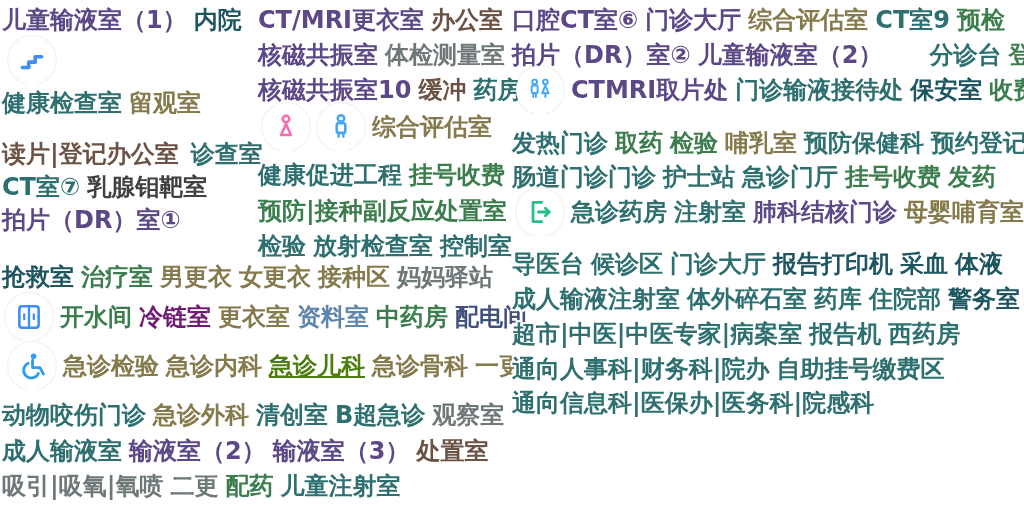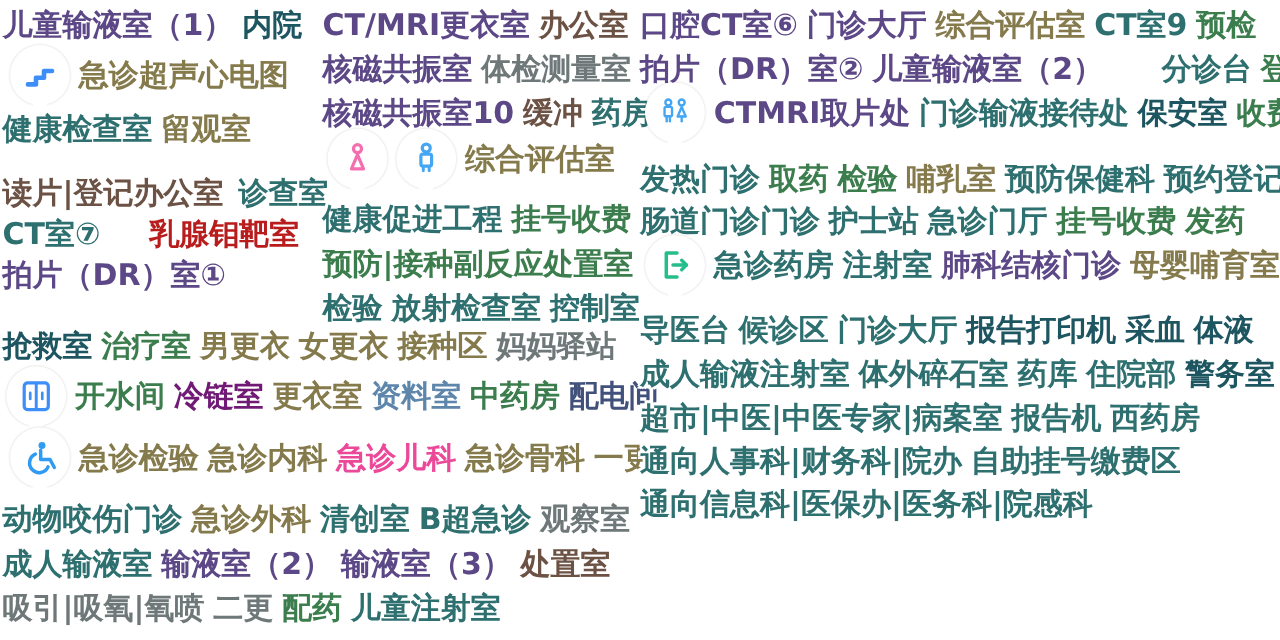--- a/index.html
+++ b/index.html
@@ -37,33 +37,32 @@
     <div class="row" style="left: 2px; top: 5px;">
       <span class="part" style="color: rgb(93, 72, 135);">儿童输液室（1）</span>
       <span class="part" style="color: rgb(29, 85, 96);">内院</span>
     </div>
     <div class="row" style="left: 8px; top: 36px;">
       <span class="bubble">
         <svg viewBox="0 0 28 28" width="30" height="30">
           <path d="M5 21 h6 v-5 h6 v-5 h6" fill="none" stroke="#3e8ef7" stroke-width="3.4" stroke-linecap="round" stroke-linejoin="round"></path>
         </svg>
       </span>
-      <span class="part" style="color: rgb(133, 122, 75);">急诊超声心电图</span>
     </div>
     <div class="row" style="left: 2px; top: 88px;">
       <span class="part" style="color: rgb(46, 111, 111);">健康检查室</span>
       <span class="part" style="color: rgb(133, 122, 75);">留观室</span>
     </div>
     <div class="row" style="left: 2px; top: 139px; gap: 12px;">
       <span class="part" style="color: rgb(107, 82, 68);">读片|登记办公室</span>
       <span class="part" style="color: rgb(46, 111, 111);">诊查室</span>
     </div>
     <div class="row" style="left: 2px; top: 172px;">
       <span class="part" style="color: rgb(46, 111, 111);">CT室⑦</span>
-      <span class="part" style="color: #b91c1c; margin-left: 32px;">乳腺钼靶室</span>
+      <span class="part" style="color: #404040;">乳腺钼靶室</span>
     </div>
     <div class="row" style="left: 2px; top: 205px;">
       <span class="part" style="color: rgb(93, 72, 135);">拍片（DR）室①</span>
     </div>
     <div class="row" style="left: 2px; top: 262px;">
       <span class="part" style="color: rgb(29, 85, 96);">抢救室</span>
       <span class="part" style="color: rgb(60, 125, 78);">治疗室</span>
       <span class="part" style="color: rgb(133, 122, 75);">男更衣</span>
       <span class="part" style="color: rgb(133, 122, 75);">女更衣</span>
       <span class="part" style="color: rgb(133, 122, 75);">接种区</span>
@@ -88,21 +87,21 @@
     <div class="row" style="left: 8px; top: 342px;">
       <span class="bubble">
         <svg viewBox="0 0 28 28" width="30" height="30">
           <circle cx="15.5" cy="5" r="2.6" fill="#2f9bf2"></circle>
           <path d="M14.5 8.5 v7 h7 l3.2 6" fill="none" stroke="#2f9bf2" stroke-width="2.6" stroke-linecap="round" stroke-linejoin="round"></path>
           <path d="M10.5 11.5 a7.2 7.2 0 1 0 9.5 9.5" fill="none" stroke="#2f9bf2" stroke-width="2.6" stroke-linecap="round"></path>
         </svg>
       </span>
       <span class="part" style="color: rgb(133, 122, 75);">急诊检验</span>
       <span class="part" style="color: rgb(133, 122, 75);">急诊内科</span>
-      <span class="part" style="color: #ec4899;">急诊儿科</span>
+      <span class="part" style="color: #4d7c0f; text-decoration: underline;">急诊儿科</span>
       <span class="part" style="color: rgb(133, 122, 75);">急诊骨科</span>
       <span class="part" style="color: rgb(133, 122, 75);">一更</span>
     </div>
     <div class="row" style="left: 2px; top: 400px;">
       <span class="part" style="color: rgb(46, 111, 111);">动物咬伤门诊</span>
       <span class="part" style="color: rgb(133, 122, 75);">急诊外科</span>
       <span class="part" style="color: rgb(46, 111, 111);">清创室</span>
       <span class="part" style="color: rgb(46, 111, 111);">B超急诊</span>
       <span class="part" style="color: rgb(111, 120, 120);">观察室</span>
     </div>

